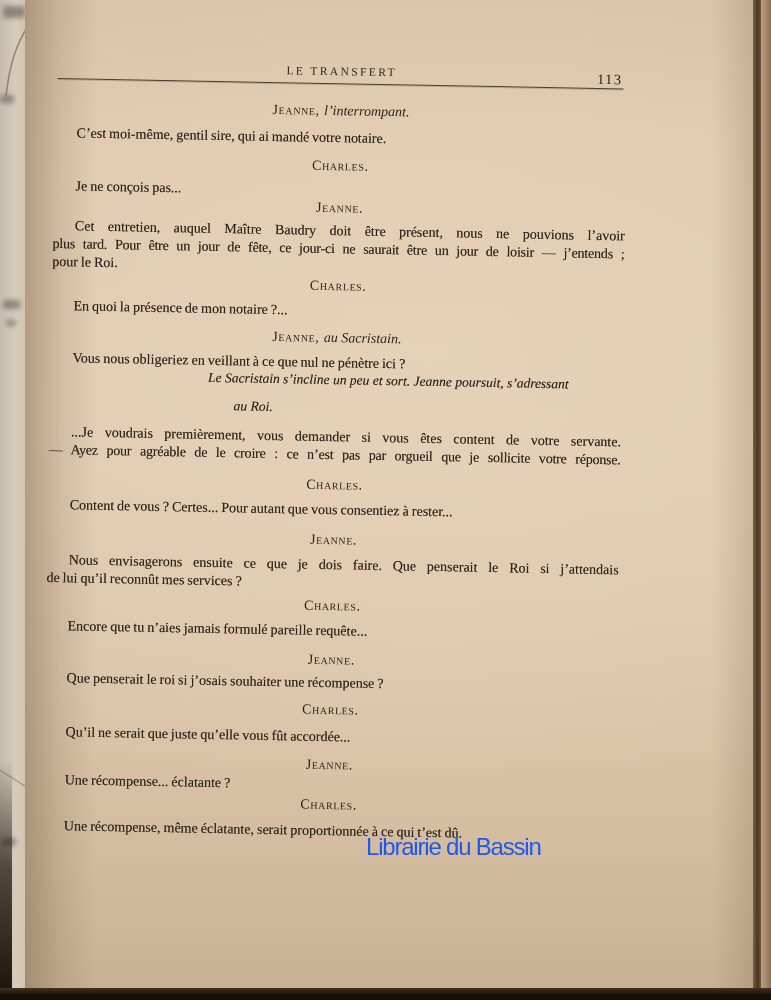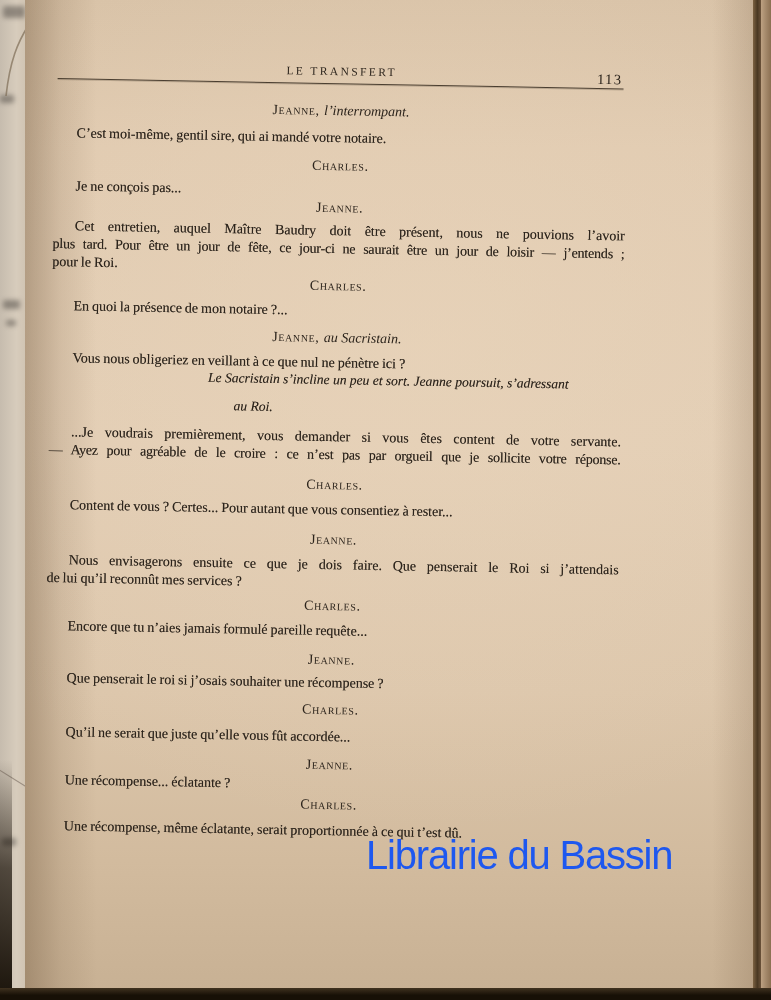--- a/index.html
+++ b/index.html
@@ -83,21 +83,21 @@
   .fill{white-space:normal;text-align:justify;text-align-last:justify}
   .cram{word-spacing:-2.4px;letter-spacing:-.2px}
   .stage{
     position:absolute;font-style:italic;font-size:13.5px;white-space:nowrap;
     text-shadow:0 0 .4px rgba(44,36,28,.5);
   }
   
   .watermark{
     position:absolute;left:366px;top:833px;
     font-family:"Liberation Sans",sans-serif;
-    font-size:40px;letter-spacing:-1.2px;white-space:nowrap;
+    font-size:24px;letter-spacing:-1.2px;white-space:nowrap;
   }
 </style>
 </head>
 <body>
 
 <div>
 
   <div class="facing-strip">
     <div class="smudge" style="left:3px;top:6px;width:22px;height:12px"></div>
     <div class="smudge" style="left:0;top:95px;width:14px;height:8px"></div>

